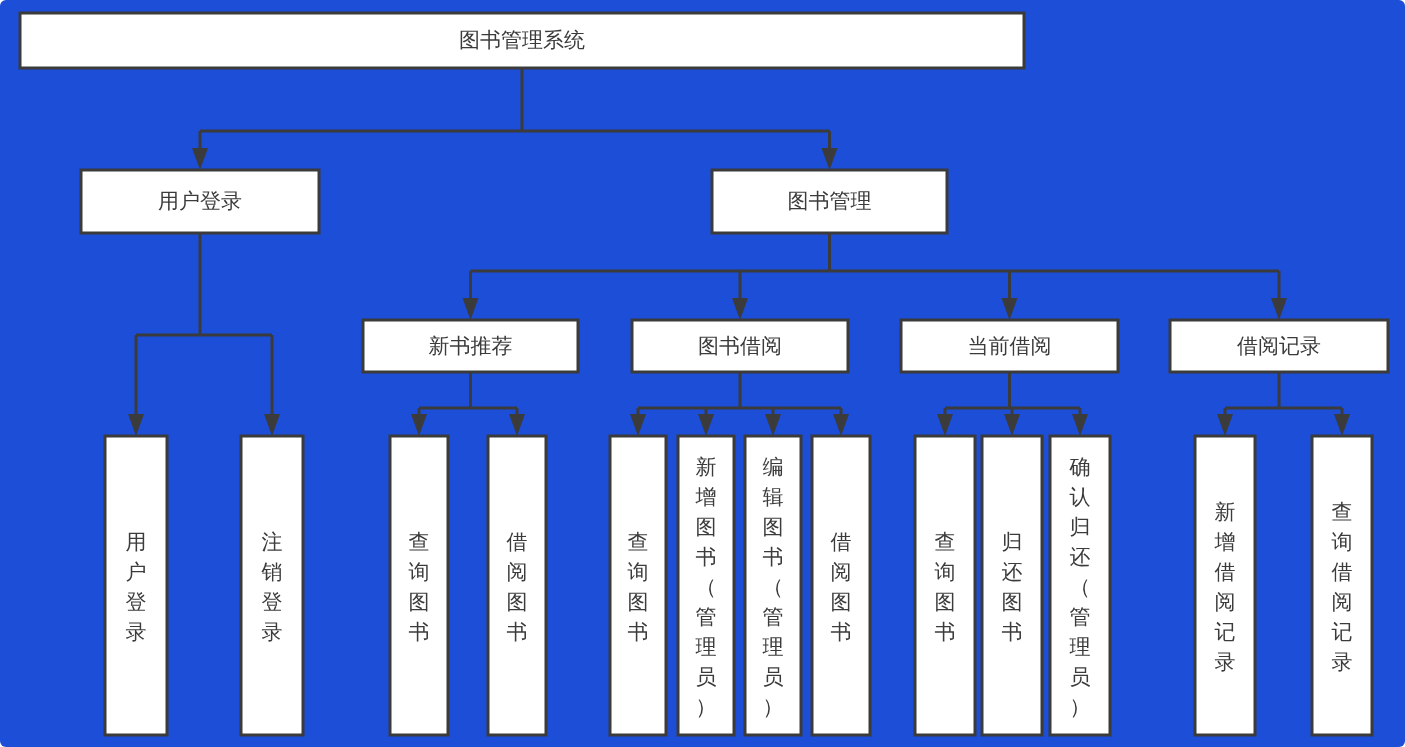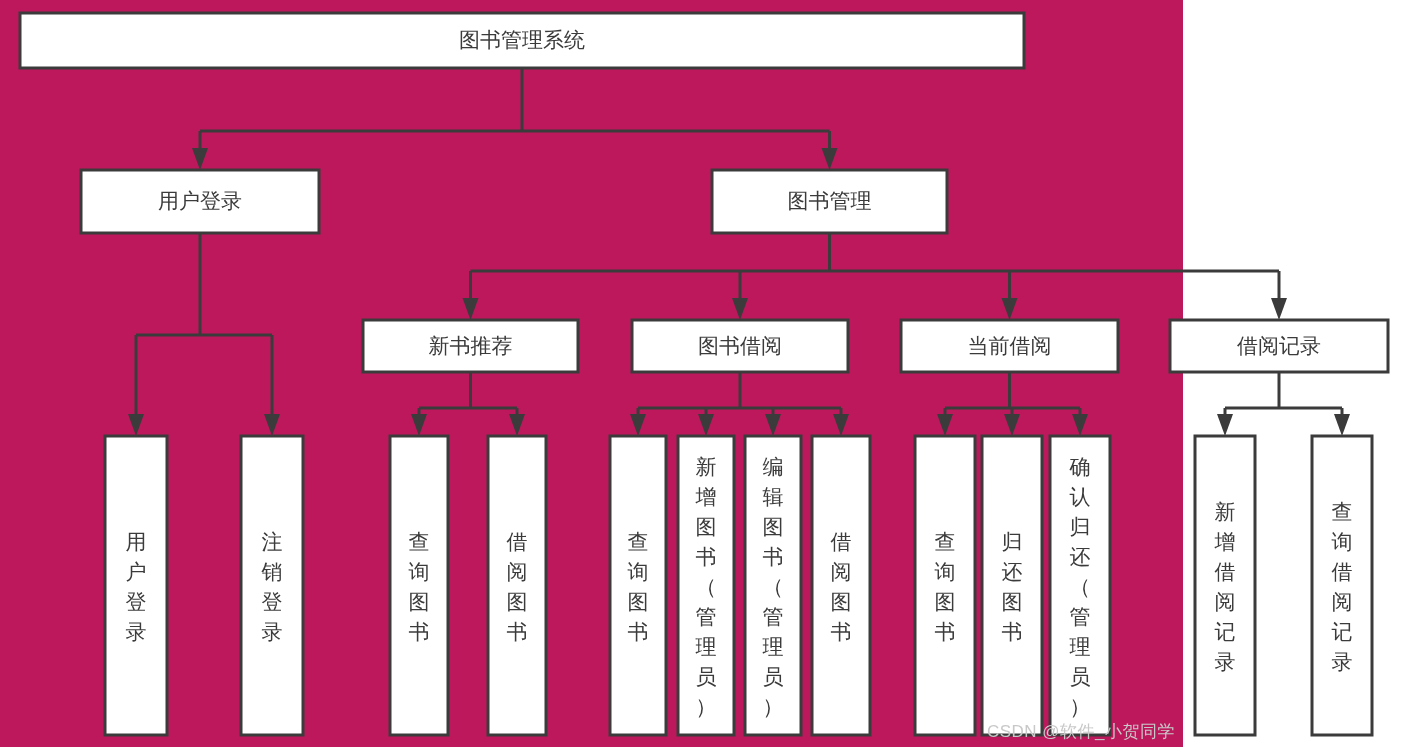--- a/index.html
+++ b/index.html
@@ -9,23 +9,24 @@
     background: #ffffff;
   }
   body {
     width: 1405px;
     height: 747px;
     font-family: "Liberation Sans", "DejaVu Sans", sans-serif;
     overflow: hidden;
   }
   #diagram-root {
     position: relative;
-    width: 1183px;
+    width: 1405px;
     height: 747px;
-    background: #be185d;
+    background: #1d4ed8;
+    border-radius: 6px;
   }
   svg.diagram {
     display: block;
     width: 1405px;
     height: 747px;
   }
   .nodebox {
     fill: #ffffff;
     stroke: #3b3b3b;
     stroke-width: 3;
@@ -204,14 +205,13 @@
           <text x="1225" class="node-label-v"><tspan x="1225" y="518.9">新</tspan><tspan x="1225" y="548.9">增</tspan><tspan x="1225" y="578.9">借</tspan><tspan x="1225" y="608.9">阅</tspan><tspan x="1225" y="638.9">记</tspan><tspan x="1225" y="668.9">录</tspan></text>
         </g>
         <g>
           <rect x="1312" y="436" width="60" height="299" class="nodebox"></rect>
           <text x="1342" class="node-label-v"><tspan x="1342" y="518.9">查</tspan><tspan x="1342" y="548.9">询</tspan><tspan x="1342" y="578.9">借</tspan><tspan x="1342" y="608.9">阅</tspan><tspan x="1342" y="638.9">记</tspan><tspan x="1342" y="668.9">录</tspan></text>
         </g>
       </g>
 
   </svg>
 
-  <div class="watermark">CSDN @软件_小贺同学</div>
 </div>
 
 </body></html>

